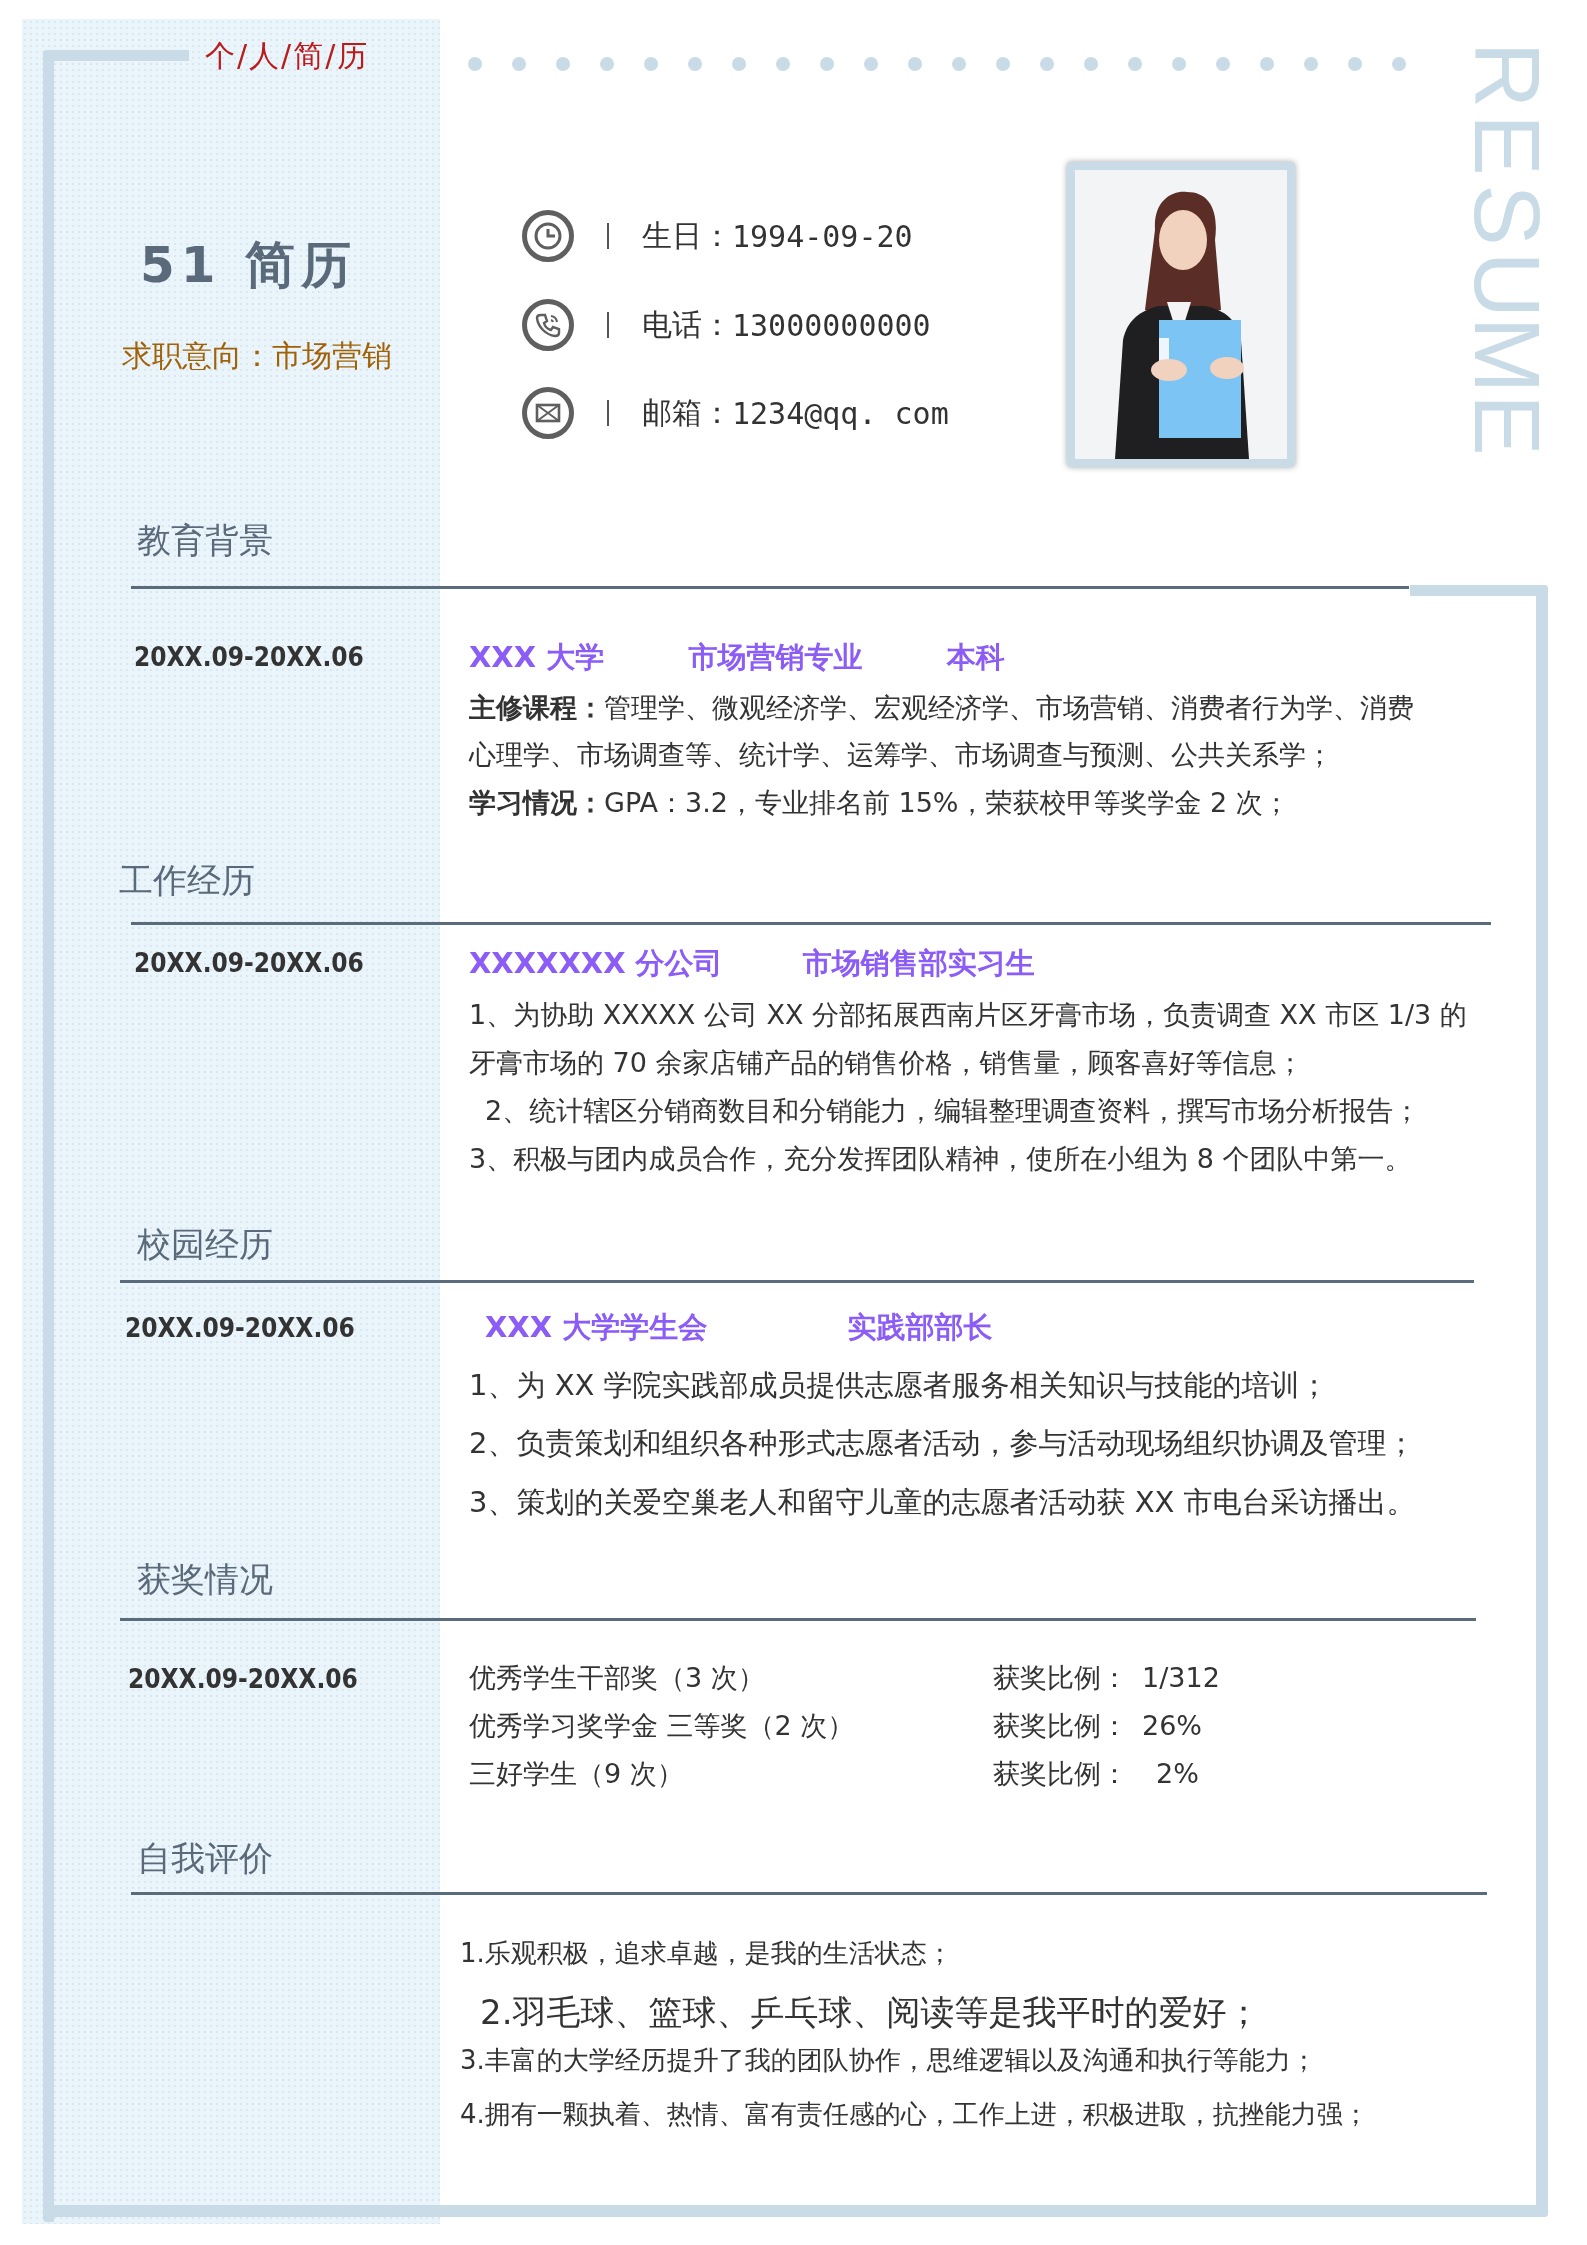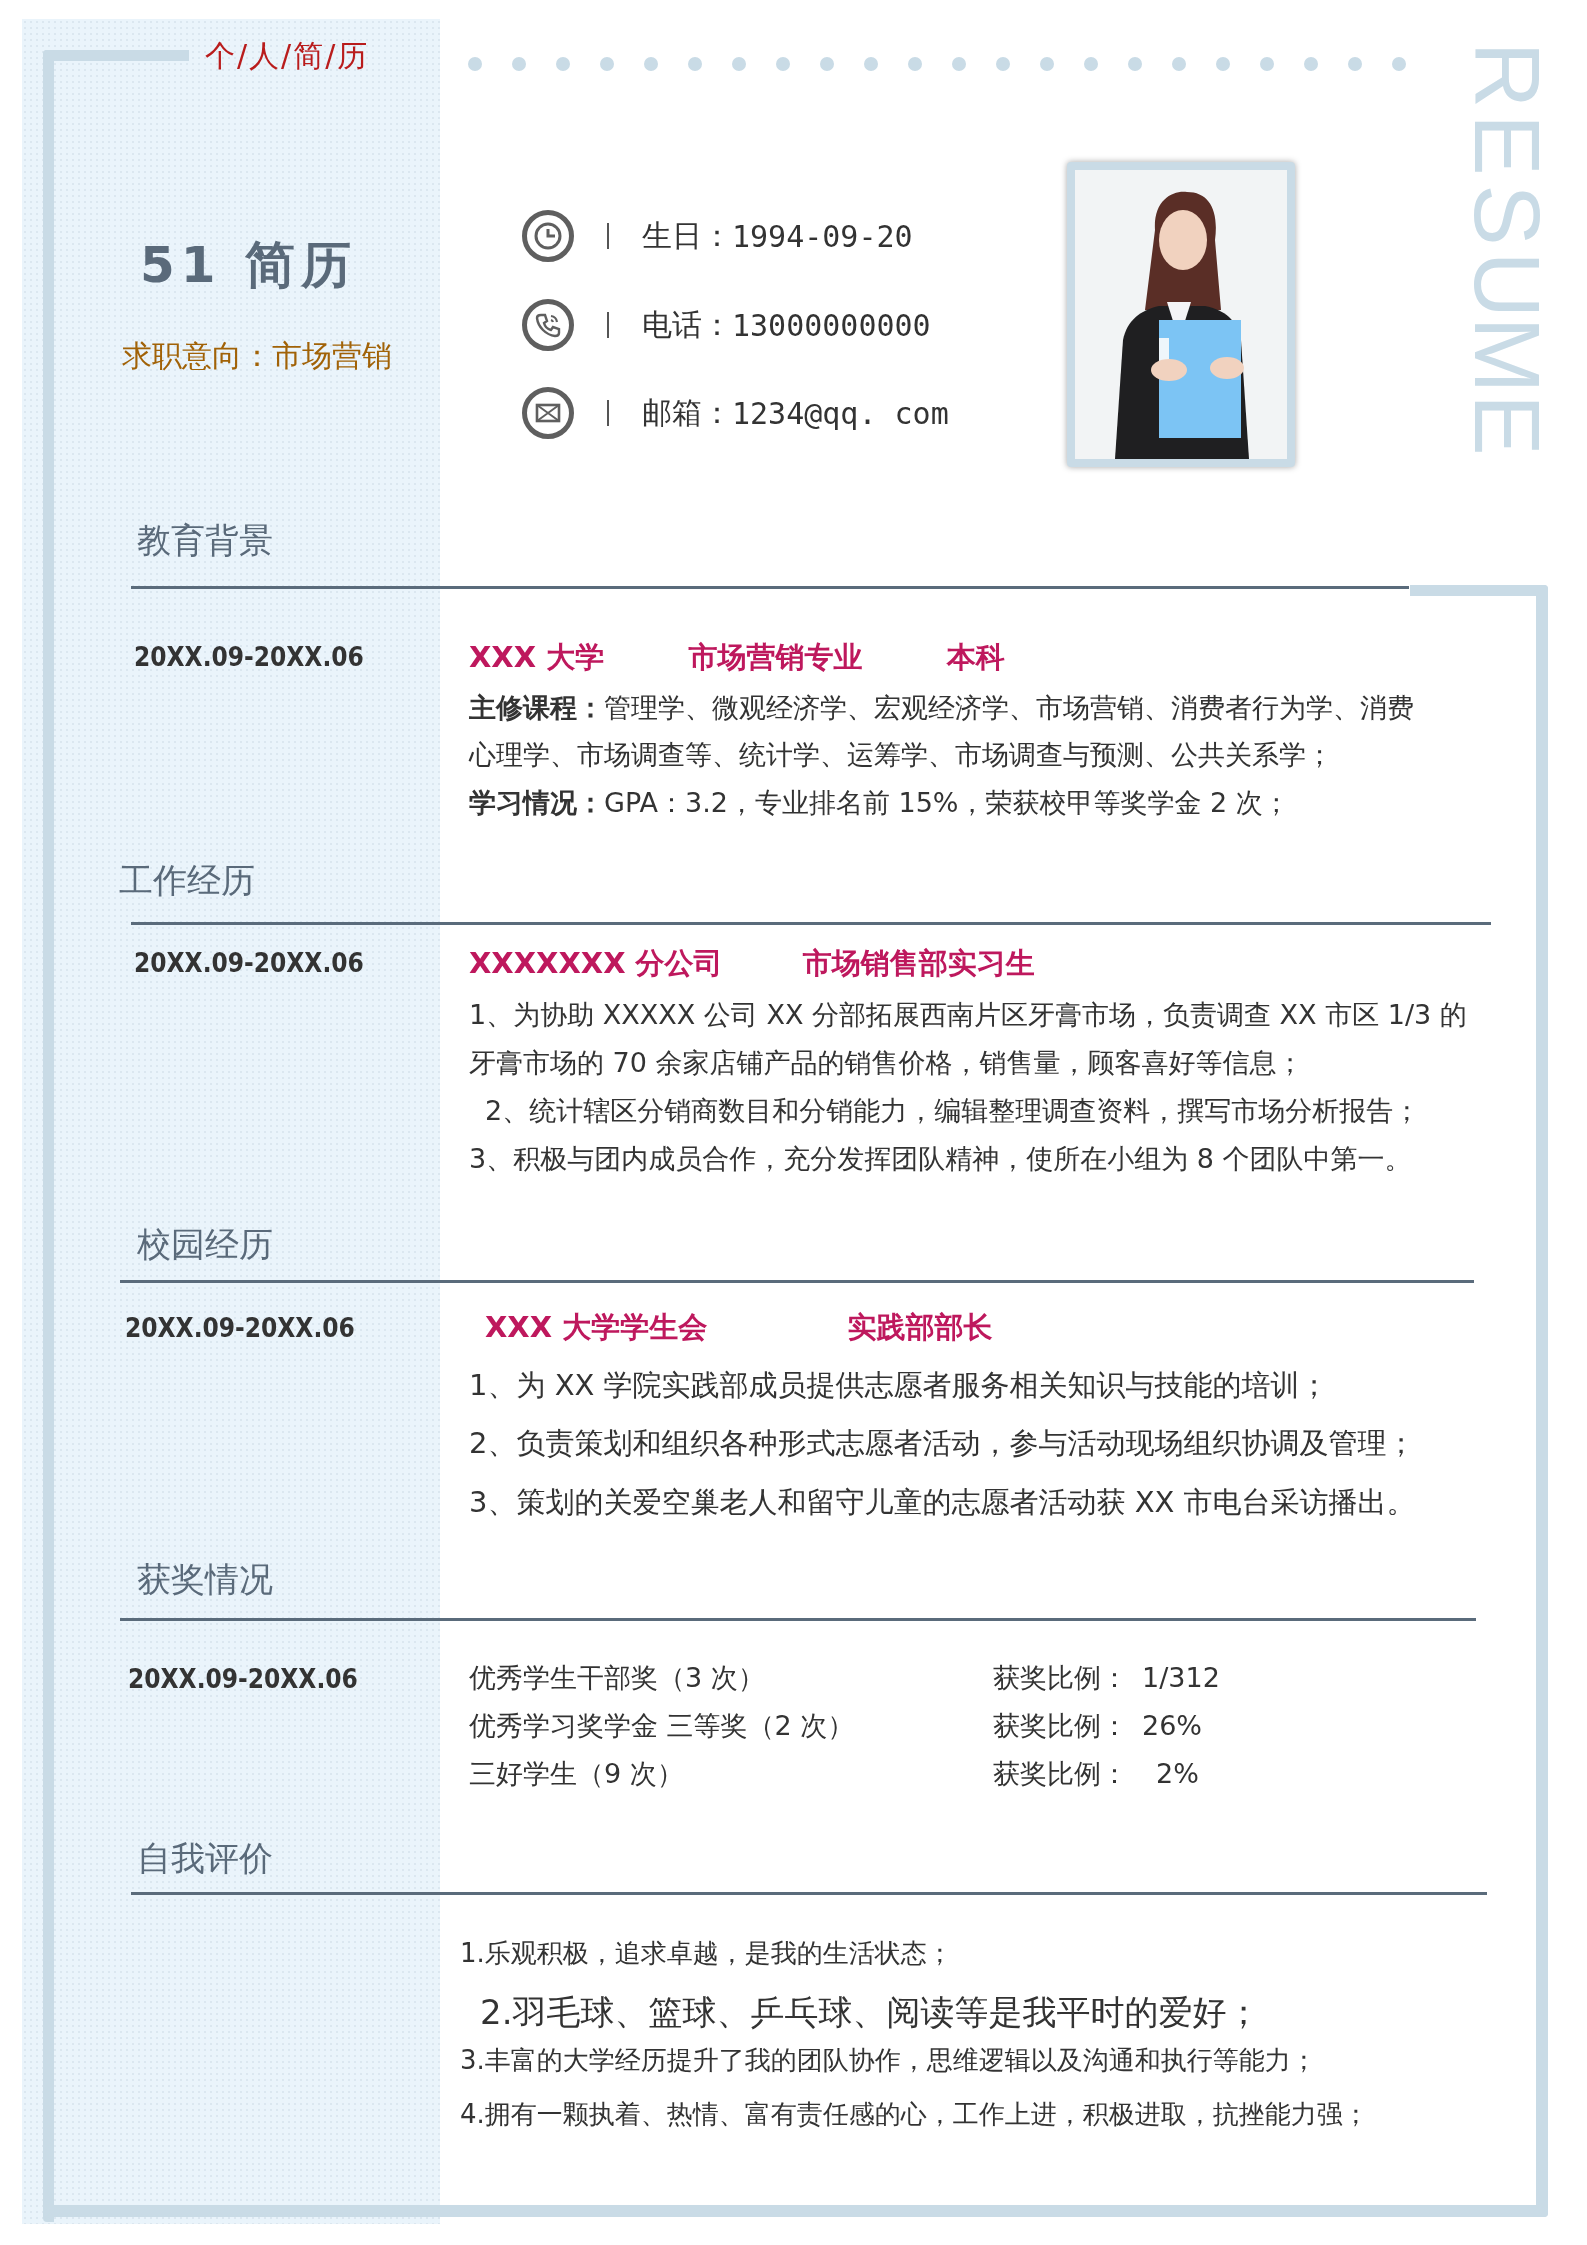--- a/index.html
+++ b/index.html
@@ -21,21 +21,21 @@
   .icon-circle { width:52px; height:52px; border:5px solid #5f5f5f; border-radius:50%; display:flex; align-items:center; justify-content:center; box-sizing:border-box; }
   .sep { width:2px; height:26px; background:#555; margin-left:33px; margin-right:33px; }
   .contact-text { font-size:30px; color:#333; font-family:"DejaVu Sans Mono","Liberation Mono",monospace; }
   .contact-label { font-family:"DejaVu Sans",sans-serif; }
   .photo { left:1067px; top:162px; width:228px; height:305px; background:#c9dbe6; border-radius:4px;
     box-shadow:0 0 6px rgba(0,0,0,0.35); }
   .photo-inner { position:absolute; left:8px; top:8px; right:8px; bottom:8px; background:#f2f4f5; overflow:hidden; }
   .section-title { font-size:34px; color:#5a6a7a; white-space:nowrap; }
   .divider { height:3px; background:#5a6b7b; }
   .date { font-size:26px; color:#333; font-weight:bold; white-space:nowrap; font-family:"DejaVu Sans Condensed","DejaVu Sans",sans-serif; }
-  .head-line { font-size:29px; font-weight:bold; color:#be185d; white-space:nowrap; }
+  .head-line { font-size:29px; font-weight:bold; color:#8b5cf6; white-space:nowrap; }
   .body-line { font-size:27px; color:#333; white-space:nowrap; }
   .bold { font-weight:bold; }
 </style>
 </head>
 <body>
 
 <div class="abs left-panel"></div>
 
 <div class="abs frame-bar" style="left:43px;top:50px;width:146px;height:11px;border-radius:4px 0 0 0;"></div>
 <div class="abs frame-bar" style="left:43px;top:50px;width:11px;height:2172px;border-radius:4px 0 0 4px;"></div>

